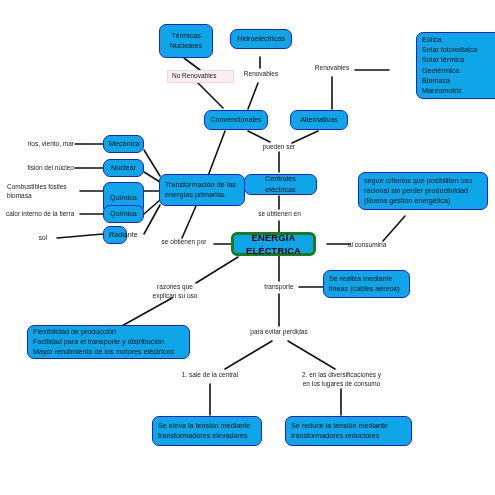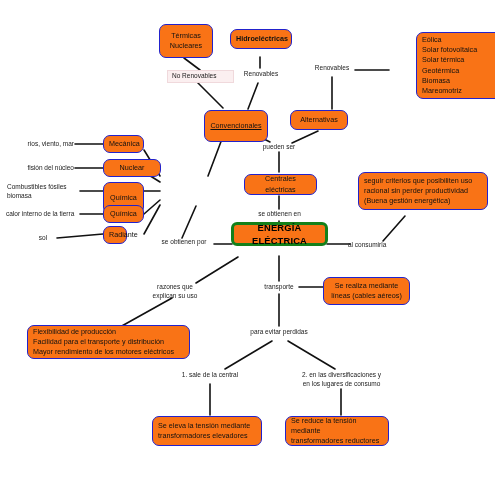--- a/index.html
+++ b/index.html
@@ -21,21 +21,21 @@
     top: 0;
     width: 495px;
     height: 495px;
     pointer-events: none;
   }
   .node {
     position: absolute;
     box-sizing: border-box;
     border: 1.6px solid #2222cc;
     border-radius: 7px;
-    background: #f97316;
+    background: #0ea5e9;
     color: #111111;
     font-size: 7.2px;
     line-height: 1.42;
     display: flex;
     align-items: center;
     padding: 3px 5px;
     z-index: 3;
   }
   .node.center-text {
     justify-content: center;
@@ -150,40 +150,40 @@
 
       <line x1="172" y1="298" x2="120" y2="327"></line>
     </g>
   </svg>
 
   <div class="node center-text" style="left:159px; top:24px; width:54px; height:34px;">
     <span class="txt">Térmicas
 Nucleares</span>
   </div>
 
-  <div class="node center-text" style="left:230px; top:29px; width:62px; height:20px;font-weight:bold;">
+  <div class="node center-text" style="left:230px; top:29px; width:62px; height:20px;">
     <span class="txt">Hidroeléctricas</span>
   </div>
 
   <div class="node left-text" style="left:388px; top:32px; width:96px; height:67px;margin-left:28px;">
     <span class="txt">Eólica
 Solar fotovoltaica
 Solar térmica
 Geotérmica
 Biomasa
 Mareomotriz</span>
   </div>
 
   <div class="label highlighted" style="left:167px; top:70px; width:57px;">No Renovables</div>
 
   <div class="label center" style="left:236px; top:70px; width:50px;">Renovables</div>
 
   <div class="label center" style="left:307px; top:64px; width:50px;">Renovables</div>
 
-  <div class="node center-text" style="left:204px; top:110px; width:64px; height:32px;text-decoration:underline;">
+  <div class="node center-text" style="left:204px; top:110px; width:64px; height:20px;">
     <span class="txt">Convencionales</span>
   </div>
 
   <div class="node center-text" style="left:290px; top:110px; width:58px; height:20px;">
     <span class="txt">Alternativas</span>
   </div>
 
   <div class="label center" style="left:254px; top:143px; width:50px;">pueden ser</div>
 
   <div class="label right" style="left:8px; top:140px; width:66px;">ríos, viento, mar</div>
@@ -194,77 +194,81 @@
 biomasa</div>
 
   <div class="label left" style="left:6px; top:210px; width:76px;">calor interno de la tierra</div>
 
   <div class="label center" style="left:30px; top:234px; width:26px;">sol</div>
 
   <div class="node center-text" style="left:103px; top:135px; width:41px; height:18px;">
     <span class="txt">Mecánica</span>
   </div>
 
-  <div class="node center-text" style="left:103px; top:159px; width:58px; height:18px;">
+  <div class="node center-text" style="left:103px; top:159px; width:41px; height:18px;">
     <span class="txt">Nuclear</span>
   </div>
 
   <div class="node center-text" style="left:103px; top:182px; width:41px; height:32px;">
     <span class="txt">Química</span>
   </div>
 
   <div class="node center-text" style="left:103px; top:205px; width:41px; height:18px;">
     <span class="txt">Química</span>
   </div>
 
   <div class="node center-text" style="left:103px; top:226px; width:24px; height:18px;">
     <span class="txt">Radiante</span>
   </div>
 
+  <div class="node left-text" style="left:159px; top:174px; width:86px; height:32px;">
+    <span class="txt">Transformación de las
+energías primarias</span>
+  </div>
 
   <div class="node center-text" style="left:244px; top:174px; width:73px; height:21px;">
     <span class="txt">Centrales eléctricas</span>
   </div>
 
   <div class="node left-text" style="left:358px; top:172px; width:130px; height:38px;">
     <span class="txt">seguir criterios que posibiliten uso
 racional sin perder productividad
 (Buena gestión energética)</span>
   </div>
 
   <div class="label center" style="left:154px; top:238px; width:60px;">se obtienen por</div>
 
   <div class="label center" style="left:252px; top:210px; width:55px;">se obtienen en</div>
 
-  <div class="node main center-text" style="left:231px; top:222px; width:97px; height:24px;text-align:center;">
+  <div class="node main center-text" style="left:231px; top:232px; width:85px; height:24px;text-align:center;">
     <span class="txt">ENERGÍA ELÉCTRICA</span>
   </div>
 
   <div class="label left" style="left:348px; top:241px; width:45px;">al consumirla</div>
 
   <div class="label center" style="left:254px; top:283px; width:50px;">transporte</div>
 
-  <div class="node left-text" style="left:323px; top:277px; width:87px; height:28px;text-align:center;">
+  <div class="node left-text" style="left:323px; top:270px; width:87px; height:28px;">
     <span class="txt">Se realiza mediante
 líneas (cables aéreos)</span>
   </div>
 
   <div class="label center" style="left:244px; top:328px; width:70px;">para evitar perdidas</div>
 
   <div class="label center" style="left:176px; top:371px; width:68px;">1. sale de la central</div>
 
   <div class="label center" style="left:294px; top:371px; width:95px;">2. en las diversificaciones y
 en los lugares de consumo</div>
 
   <div class="node left-text" style="left:152px; top:416px; width:110px; height:30px;justify-content:flex-end;">
     <span class="txt">Se eleva la tensión mediante
 transformadores elevadores</span>
   </div>
 
-  <div class="node left-text" style="left:285px; top:416px; width:104px; height:30px;">
+  <div class="node left-text" style="left:285px; top:416px; width:127px; height:30px;">
     <span class="txt">Se reduce la tensión mediante
 transformadores reductores</span>
   </div>
 
   <div class="label center" style="left:146px; top:283px; width:58px;">razones que
 explican su uso</div>
 
   <div class="node left-text" style="left:27px; top:325px; width:163px; height:34px;justify-content:center;">
     <span class="txt">Flexibilidad de producción
 Facilidad para el transporte y distribución

